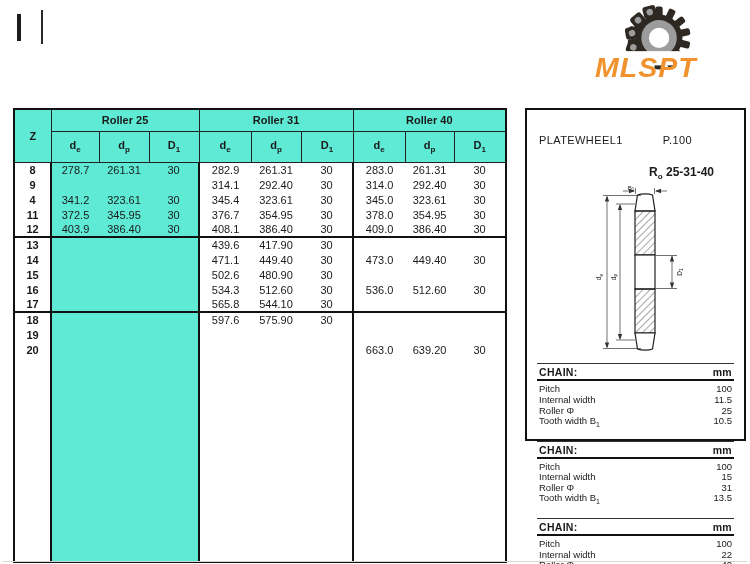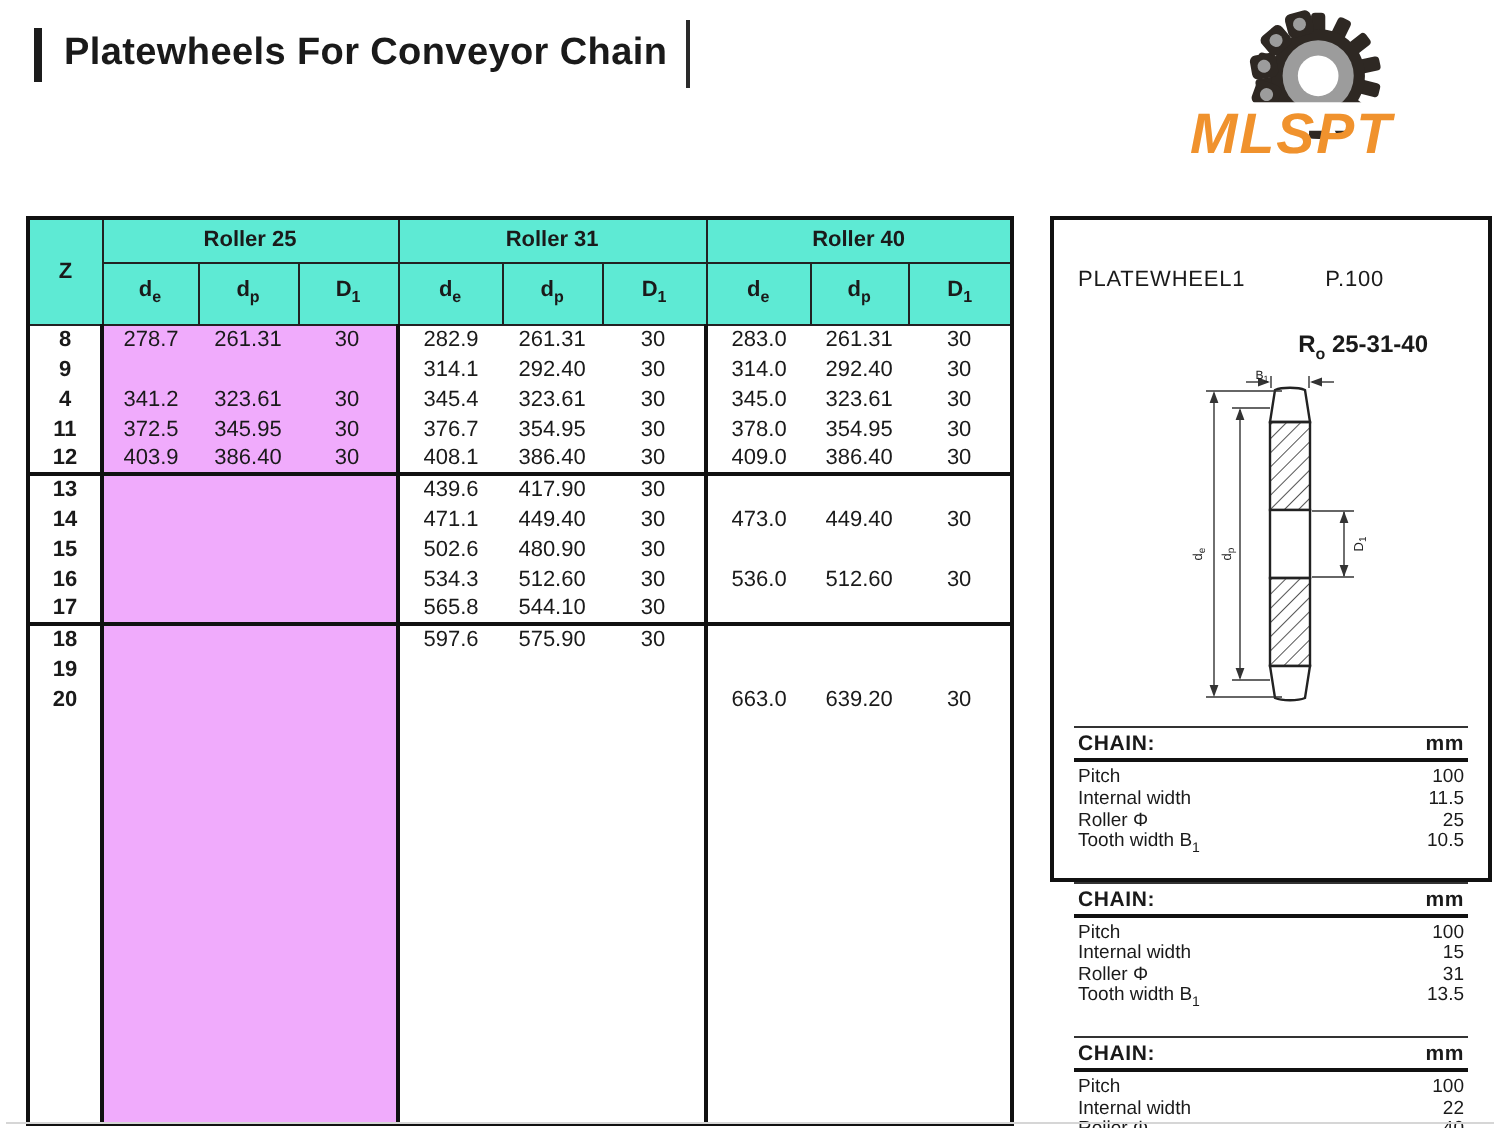--- a/index.html
+++ b/index.html
@@ -21,21 +21,21 @@
   .main-table th,.main-table td{padding:0;font-size:11px;text-align:center;vertical-align:middle;}
   .main-table thead th{background:#5eead4;border:1px solid #222;}
   .main-table thead tr.r1{height:22px;}
   .main-table thead tr.r2{height:31px;}
   .gh{font-size:13px;font-weight:bold;}
   .zh{font-size:14px;font-weight:bold;}
   .sh{font-size:12px;font-weight:bold;}
   .sh sub{font-size:8px;}
   .main-table tbody tr{height:15px;}
   .main-table tbody td.z{font-weight:bold;border-right:2px solid #111;}
-  .main-table tbody td.gray{background:#f0abfc;}
+  .main-table tbody td.gray{background:#5eead4;}
   .main-table tbody td.gsep{border-right:2px solid #111;}
   .main-table tbody.sep tr:first-child td{border-top:2px solid #111;}
   .main-table tr.filler{height:205px;}
   .main-table tr.filler td{vertical-align:top;}
 
   
   .panel{position:absolute;left:525px;top:108px;width:221px;height:333px;border:2px solid #111;
          background:#fff;box-sizing:border-box;}
   .panel-head{display:flex;align-items:baseline;padding:24px 12px 0 12px;font-size:11px;letter-spacing:.4px;}
   .panel-head .pref{margin-left:auto;margin-right:40px;}
@@ -54,21 +54,20 @@
 
   .page-edge{position:absolute;left:3px;right:3px;bottom:2px;height:1px;background:#d6d6d6;}
 </style>
 </head>
 <body>
 
 <div class="page">
 
   <div class="titlebar">
     <span class="tbar-left"></span>
-    <h1>Platewheels For Conveyor Chain</h1>
     <span class="tbar-right"></span>
   </div>
 
   <svg class="logo" viewBox="0 0 118 76">
     <g>
       <g transform="translate(64,33)" fill="#2e2823">
         <rect x="-3.5" y="-31" width="7" height="11" rx="2" transform="rotate(0)"></rect>
         <rect x="-3.5" y="-31" width="7" height="11" rx="2" transform="rotate(26)"></rect>
         <rect x="-3.5" y="-31" width="7" height="11" rx="2" transform="rotate(52)"></rect>
         <rect x="-3.5" y="-31" width="7" height="11" rx="2" transform="rotate(78)"></rect>

